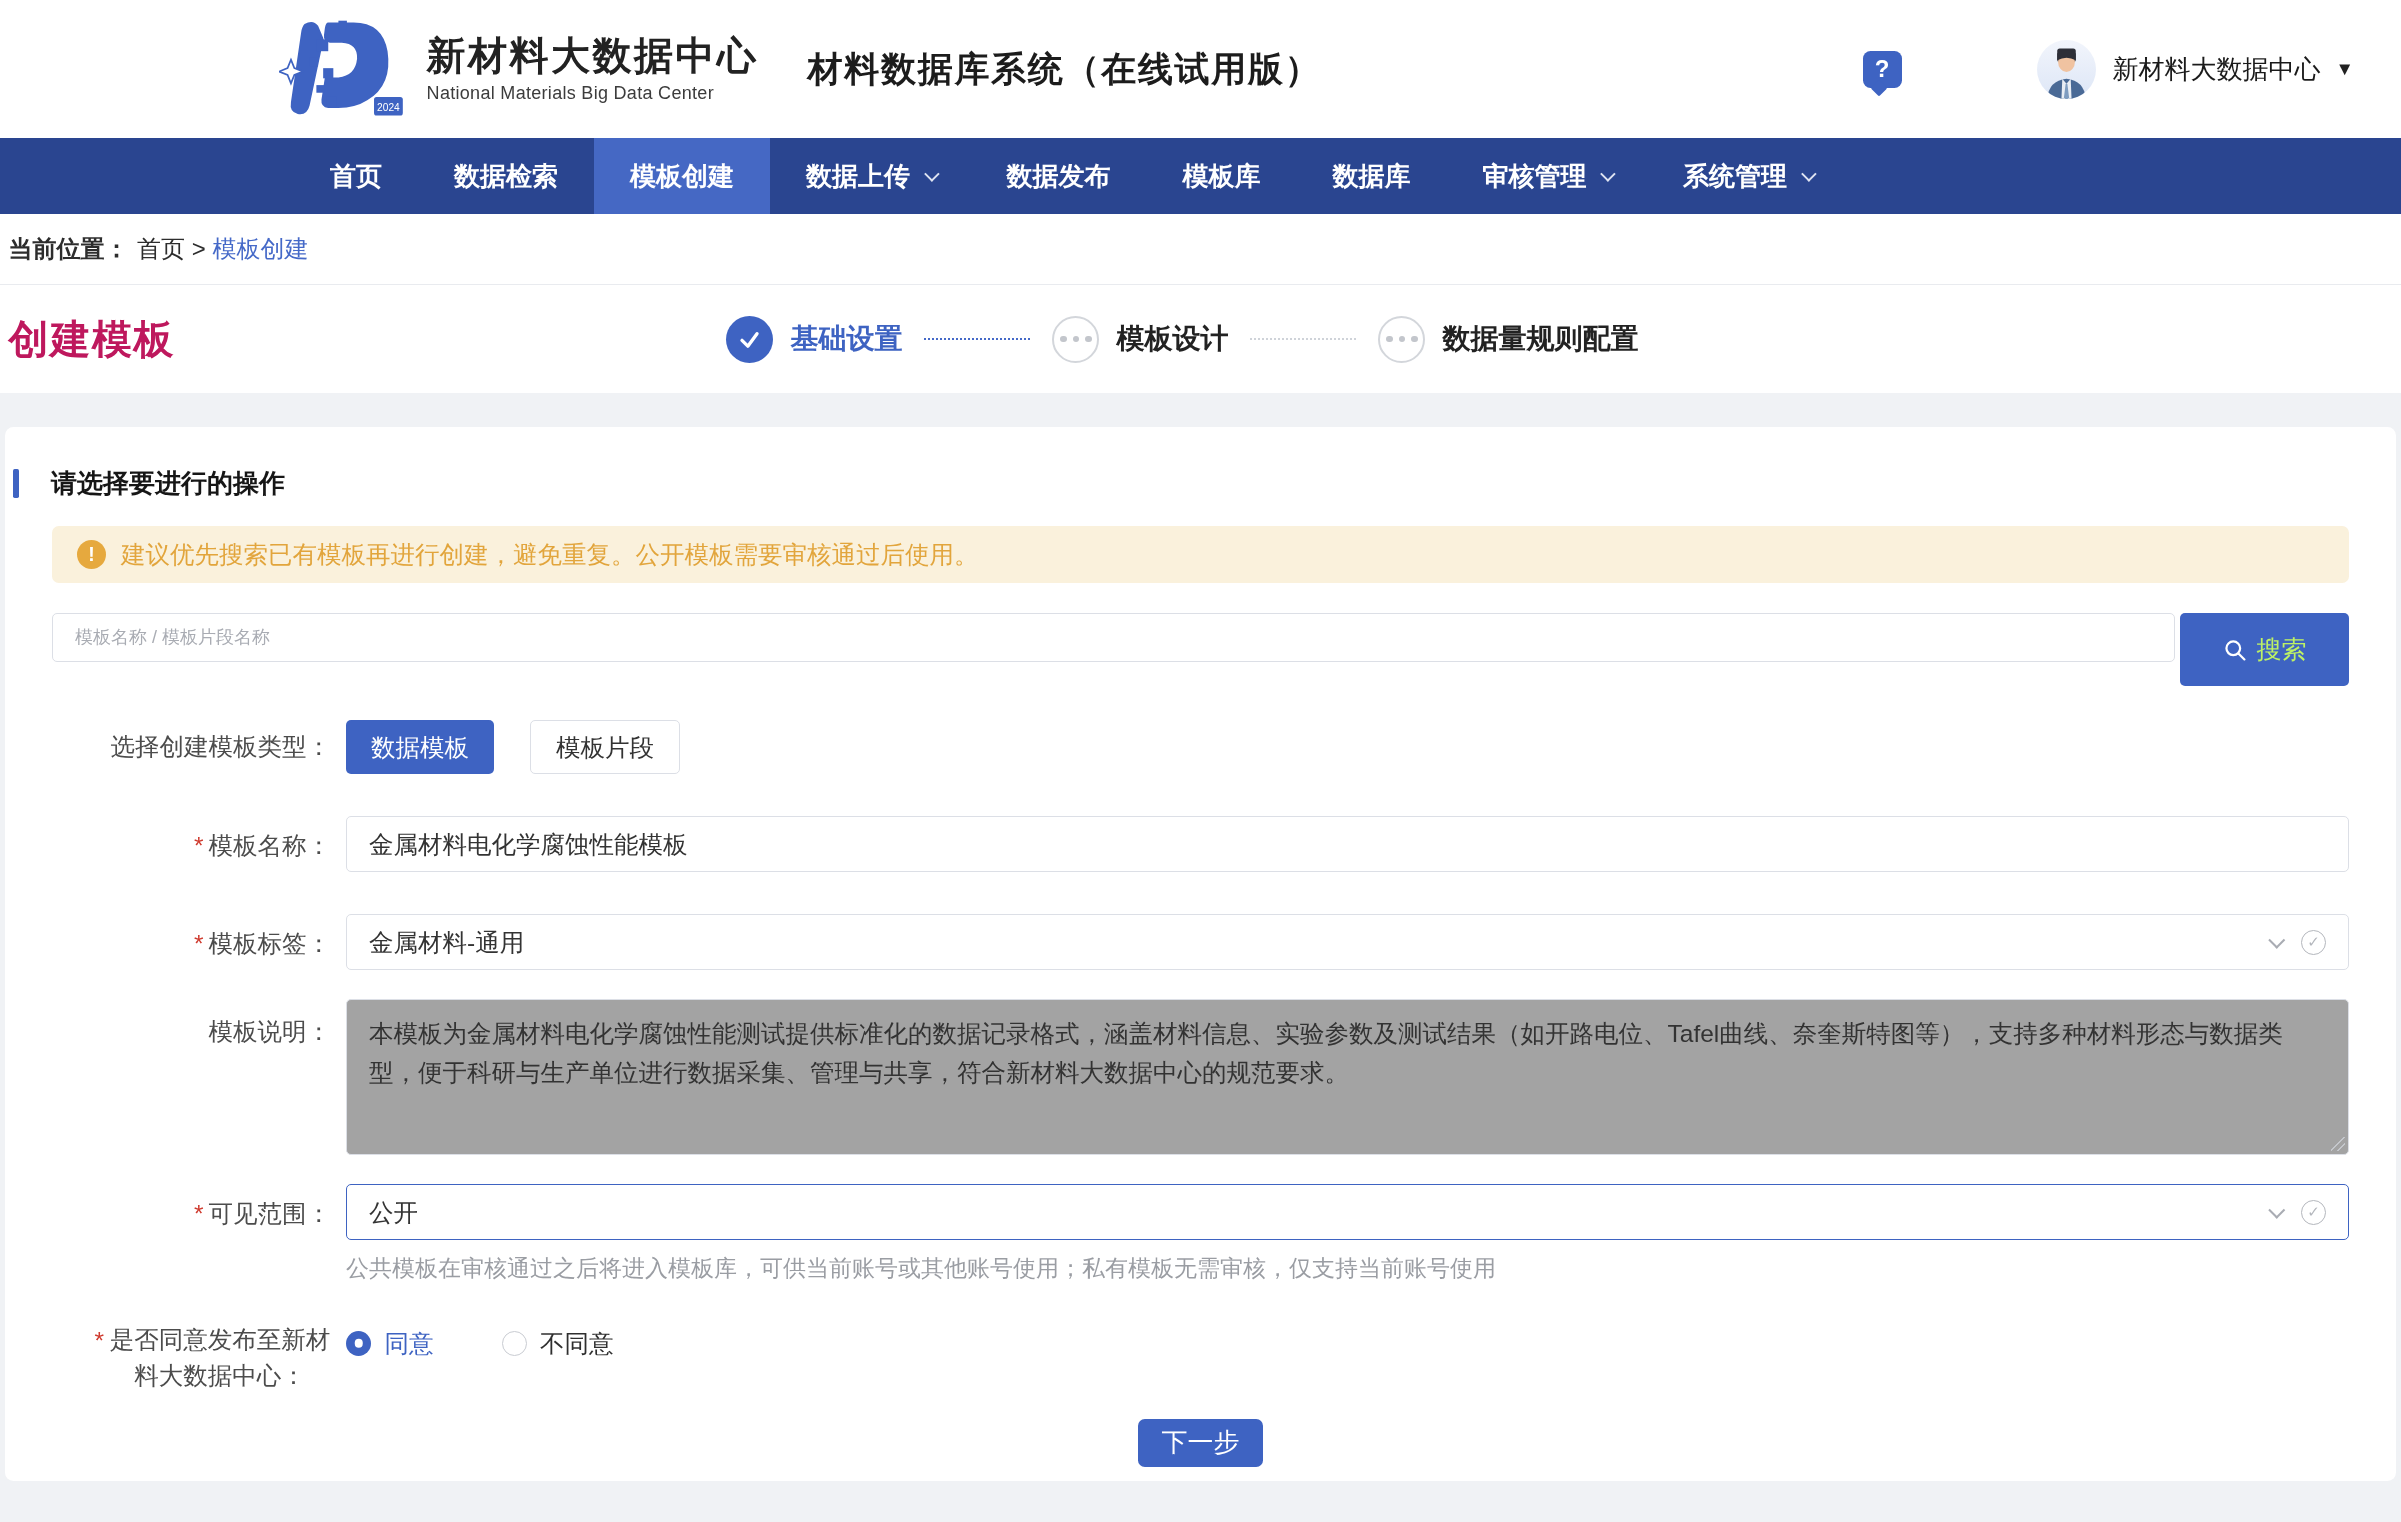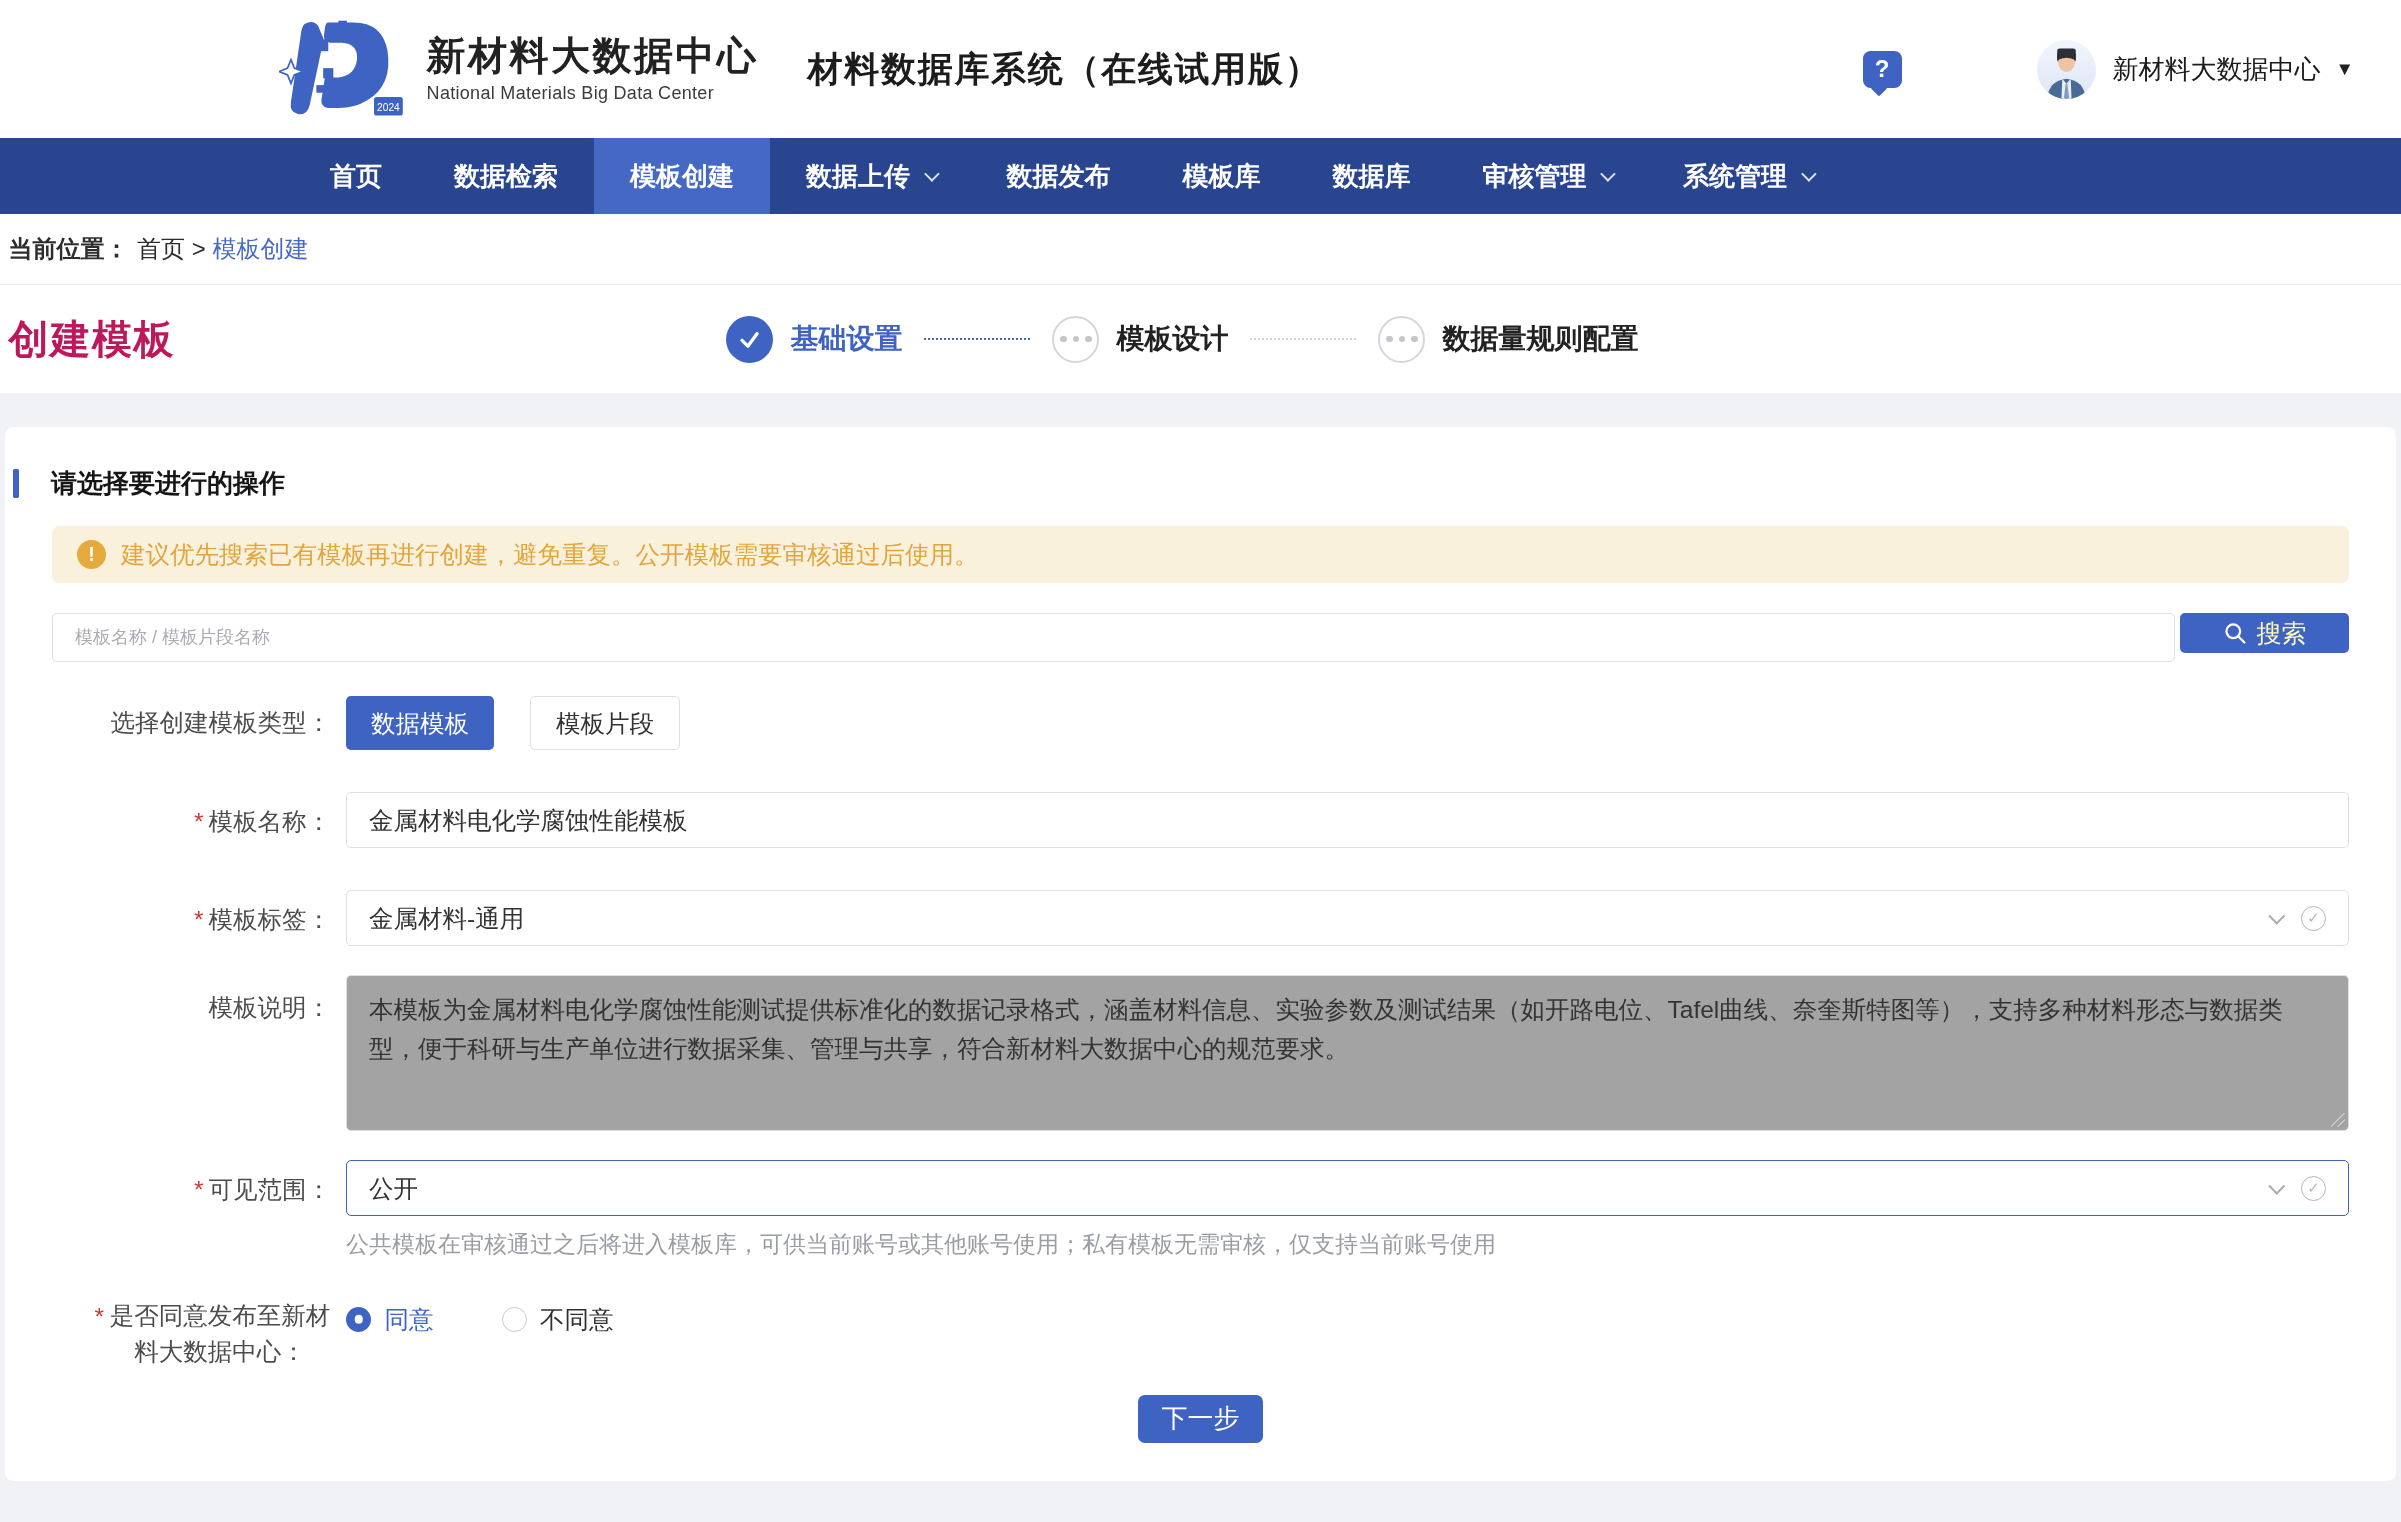--- a/index.html
+++ b/index.html
@@ -104,22 +104,22 @@
   .alert-text { font-size:24.5px; color:#e2a53c; }
   
   .search-row { margin-top:30px; display:flex; }
   .search-input {
     flex:1; height:49px; border:1.7px solid #dcdfe6; border-radius:5px;
     font-size:18px; color:#333; padding:0 22px; outline:none;
     font-family:"Liberation Sans", sans-serif; background:#fff;
   }
   .search-input::placeholder { color:#a9acb3; }
   .search-btn {
-    width:169px; height:40px; margin-left:5px; background:#3e63c2; border:none; border-radius:5px;
-    color:#fef9c3; font-size:25px; display:flex; align-items:center; justify-content:center; gap:10px;
+    width:169px; height:73px; margin-left:5px; background:#3e63c2; border:none; border-radius:5px;
+    color:#bef264; font-size:25px; display:flex; align-items:center; justify-content:center; gap:10px;
     cursor:pointer; font-family:"Liberation Sans", sans-serif;
   }
   
   .type-row { margin-top:34px; display:flex; align-items:center; }
   .col-label {
     flex:0 0 279px; text-align:right; font-size:24.5px; color:#4c4c4c; line-height:36px;
   }
   .req { color:#cf3b2f; margin-right:5px; font-size:24.5px; }
   .type-btn {
     height:54px; border-radius:5px; font-size:24.5px; padding:11px 25px;

